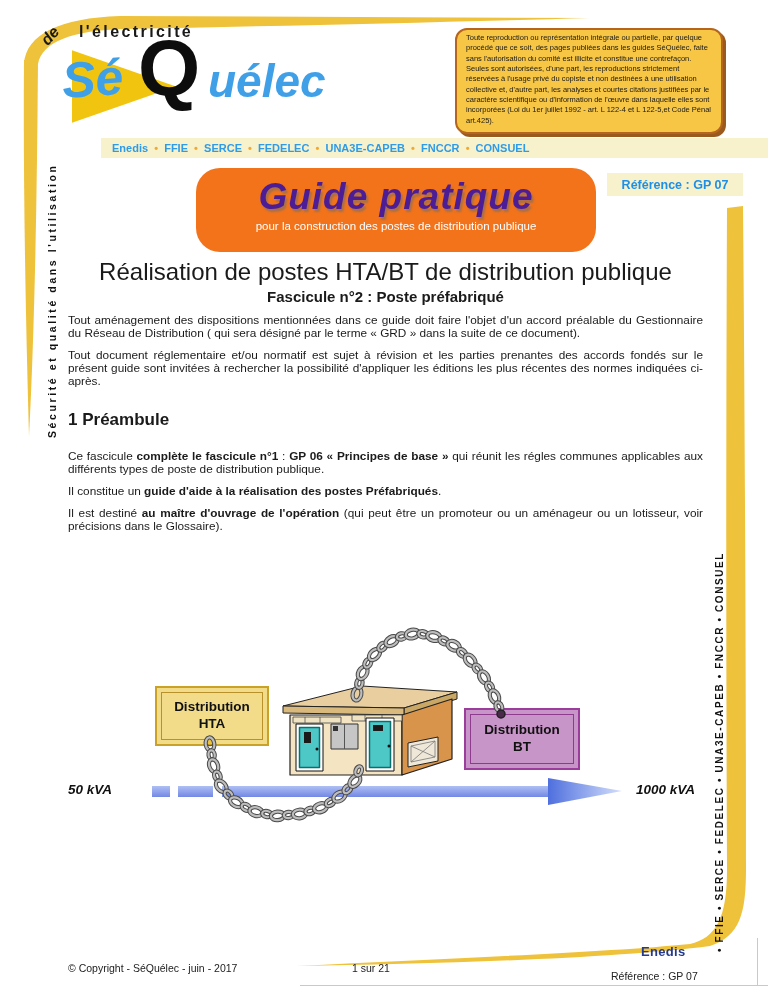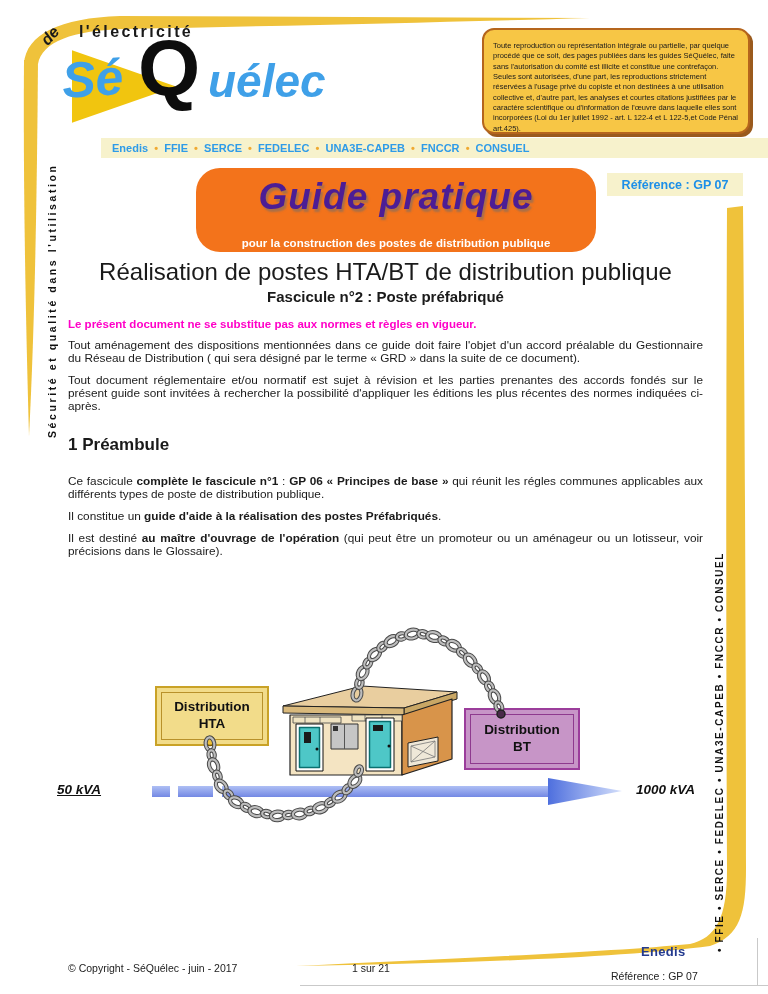--- a/index.html
+++ b/index.html
@@ -23,34 +23,34 @@
             clip-path:polygon(0 4%,0 96%,100% 50%);z-index:1;}
   .logo-se{position:absolute;left:62px;top:50px;font-size:50px;font-weight:bold;font-style:italic;
            color:#3FA0E8;z-index:3;transform:rotate(-4deg);}
   .logo-q{position:absolute;left:138px;top:28px;font-size:80px;font-weight:bold;color:#0d0d0d;
           z-index:2;line-height:1;}
   .logo-rest{position:absolute;left:208px;top:54px;font-size:46px;font-weight:bold;
              font-style:italic;color:#3FA0E8;z-index:3;}
 
   .legal-box{position:absolute;left:455px;top:28px;width:268px;height:106px;background:#F7C645;
              border:2px solid #B5651D;border-radius:12px;box-shadow:3px 3px 0 #9a5a1d;
-             padding:11px 9px;font-size:7.5px;line-height:1.38;color:#1a1a1a;
-             box-sizing:border-box;z-index:2;overflow:hidden;margin-left:27px;}
+             padding:3px 9px;font-size:7.5px;line-height:1.38;color:#1a1a1a;
+             box-sizing:border-box;z-index:2;overflow:hidden;}
 
   .partner-bar{position:absolute;left:85px;top:138px;width:683px;height:20px;background:#F7F2CC;
                display:flex;align-items:center;padding-left:11px;box-sizing:border-box;
                font-weight:bold;font-size:11px;z-index:2;margin-left:16px;}
   .pname{color:#2E9BE8;}
   .psep{color:#F0A930;white-space:pre;}
 
   .banner{position:absolute;left:196px;top:168px;width:400px;height:84px;background:#F3731B;
           border-radius:24px;text-align:center;z-index:2;}
   .banner-title{margin-top:8px;font-size:37px;font-weight:bold;font-style:italic;color:#4c1d95;
                 text-shadow:2px 3px 2px rgba(110,110,110,.55);letter-spacing:1px;}
-  .banner-sub{margin-top:19px;font-size:11.5px;font-weight:bold;color:#ffffff;}
+  .banner-sub{margin-top:2px;font-size:11.5px;font-weight:normal;color:#ffffff;}
 
   .ref-strip{position:absolute;left:607px;top:173px;width:136px;height:23px;background:#F7F2CC;
              display:flex;align-items:center;justify-content:center;font-weight:bold;
              font-size:12.5px;color:#1D8FE8;z-index:2;}
 
   .content{position:absolute;left:68px;top:258px;width:635px;z-index:2;}
   .doc-title{font-size:24px;font-weight:normal;text-align:center;margin:0;}
   .doc-sub{font-size:15px;font-weight:bold;text-align:center;margin:2px 0 0;}
   .warning{color:#FF00C8;font-weight:bold;font-size:11.5px;margin:13px 0 0;}
   .para{font-size:11.8px;line-height:13px;text-align:justify;margin:9px 0 0;}
@@ -59,21 +59,21 @@
 
   .hta-box{position:absolute;left:155px;top:686px;width:114px;height:60px;background:#F2DC8A;
            border:2px solid #C9A227;box-shadow:inset 0 0 0 4px #F2DC8A,inset 0 0 0 5px #B8912A;
            display:flex;flex-direction:column;align-items:center;justify-content:center;
            font-weight:bold;font-size:13.5px;color:#111;z-index:2;box-sizing:border-box;line-height:1.25;}
   .bt-box{position:absolute;left:464px;top:708px;width:116px;height:62px;background:#C795C7;
           border:2px solid #9B3D9B;box-shadow:inset 0 0 0 4px #C795C7,inset 0 0 0 5px #8E3A8E;
           display:flex;flex-direction:column;align-items:center;justify-content:center;
           font-weight:bold;font-size:13.5px;color:#111;z-index:2;box-sizing:border-box;line-height:1.25;}
   .kva{position:absolute;font-weight:bold;font-style:italic;font-size:13.5px;color:#111;z-index:2;}
-  .kva-min{left:57px;top:782px;text-decoration:underline;}
+  .kva-min{left:68px;top:782px;}
   .kva-max{left:636px;top:782px;}
 
   .vert-right{position:absolute;left:714px;top:952px;width:400px;transform:rotate(-90deg);
               transform-origin:0 0;font-weight:bold;font-size:10px;letter-spacing:1.6px;
               white-space:nowrap;color:#111;z-index:2;}
   .enedis-bottom{position:absolute;left:641px;top:944px;font-size:13px;font-weight:bold;
                  color:#233A8F;letter-spacing:.3px;z-index:2;}
   .footer{position:absolute;left:0;top:962px;width:768px;font-size:10.5px;color:#222;z-index:2;}
   .f-copy{position:absolute;left:68px;top:0;}
   .f-page{position:absolute;left:352px;top:0;}
@@ -112,21 +112,20 @@
   <div class="banner">
     <div class="banner-title">Guide pratique</div>
     <div class="banner-sub">pour la construction des postes de distribution publique</div>
   </div>
 
   <div class="ref-strip">Référence : GP 07</div>
 
   <div class="content">
     <h1 class="doc-title">Réalisation  de postes HTA/BT de distribution publique</h1>
     <h2 class="doc-sub">Fascicule n°2 : Poste préfabriqué</h2>
-    <p class="warning">Le présent document ne se substitue pas aux normes et règles en vigueur.</p>
     <p class="para">Tout aménagement des dispositions mentionnées dans ce guide doit faire l'objet d'un accord préalable du Gestionnaire du Réseau de Distribution ( qui sera désigné par le terme « GRD » dans la suite de ce document).</p>
     <p class="para">Tout document réglementaire et/ou normatif est sujet à révision et les parties prenantes des accords fondés sur le présent guide sont invitées à rechercher la possibilité d'appliquer les éditions les plus récentes des normes indiquées ci-après.</p>
     <h3 class="section-h">1 Préambule</h3>
     <p class="para pre1"><span>Ce fascicule </span><span style="font-weight: bold;">complète le fascicule n°1</span><span> : </span><span style="font-weight: bold;">GP 06 « Principes de base »</span><span> qui réunit les régles communes applicables aux différents types de poste de distribution publique.</span></p>
     <p class="para"><span>Il constitue un </span><span style="font-weight: bold;">guide d'aide à la réalisation des postes Préfabriqués</span><span>.</span></p>
     <p class="para"><span>Il est destiné </span><span style="font-weight: bold;">au maître d'ouvrage de l'opération</span><span> (qui peut être un promoteur ou un aménageur ou un lotisseur, voir précisions dans  le Glossaire).</span></p>
   </div>
 
   <div class="hta-box">
     <span>Distribution</span>

